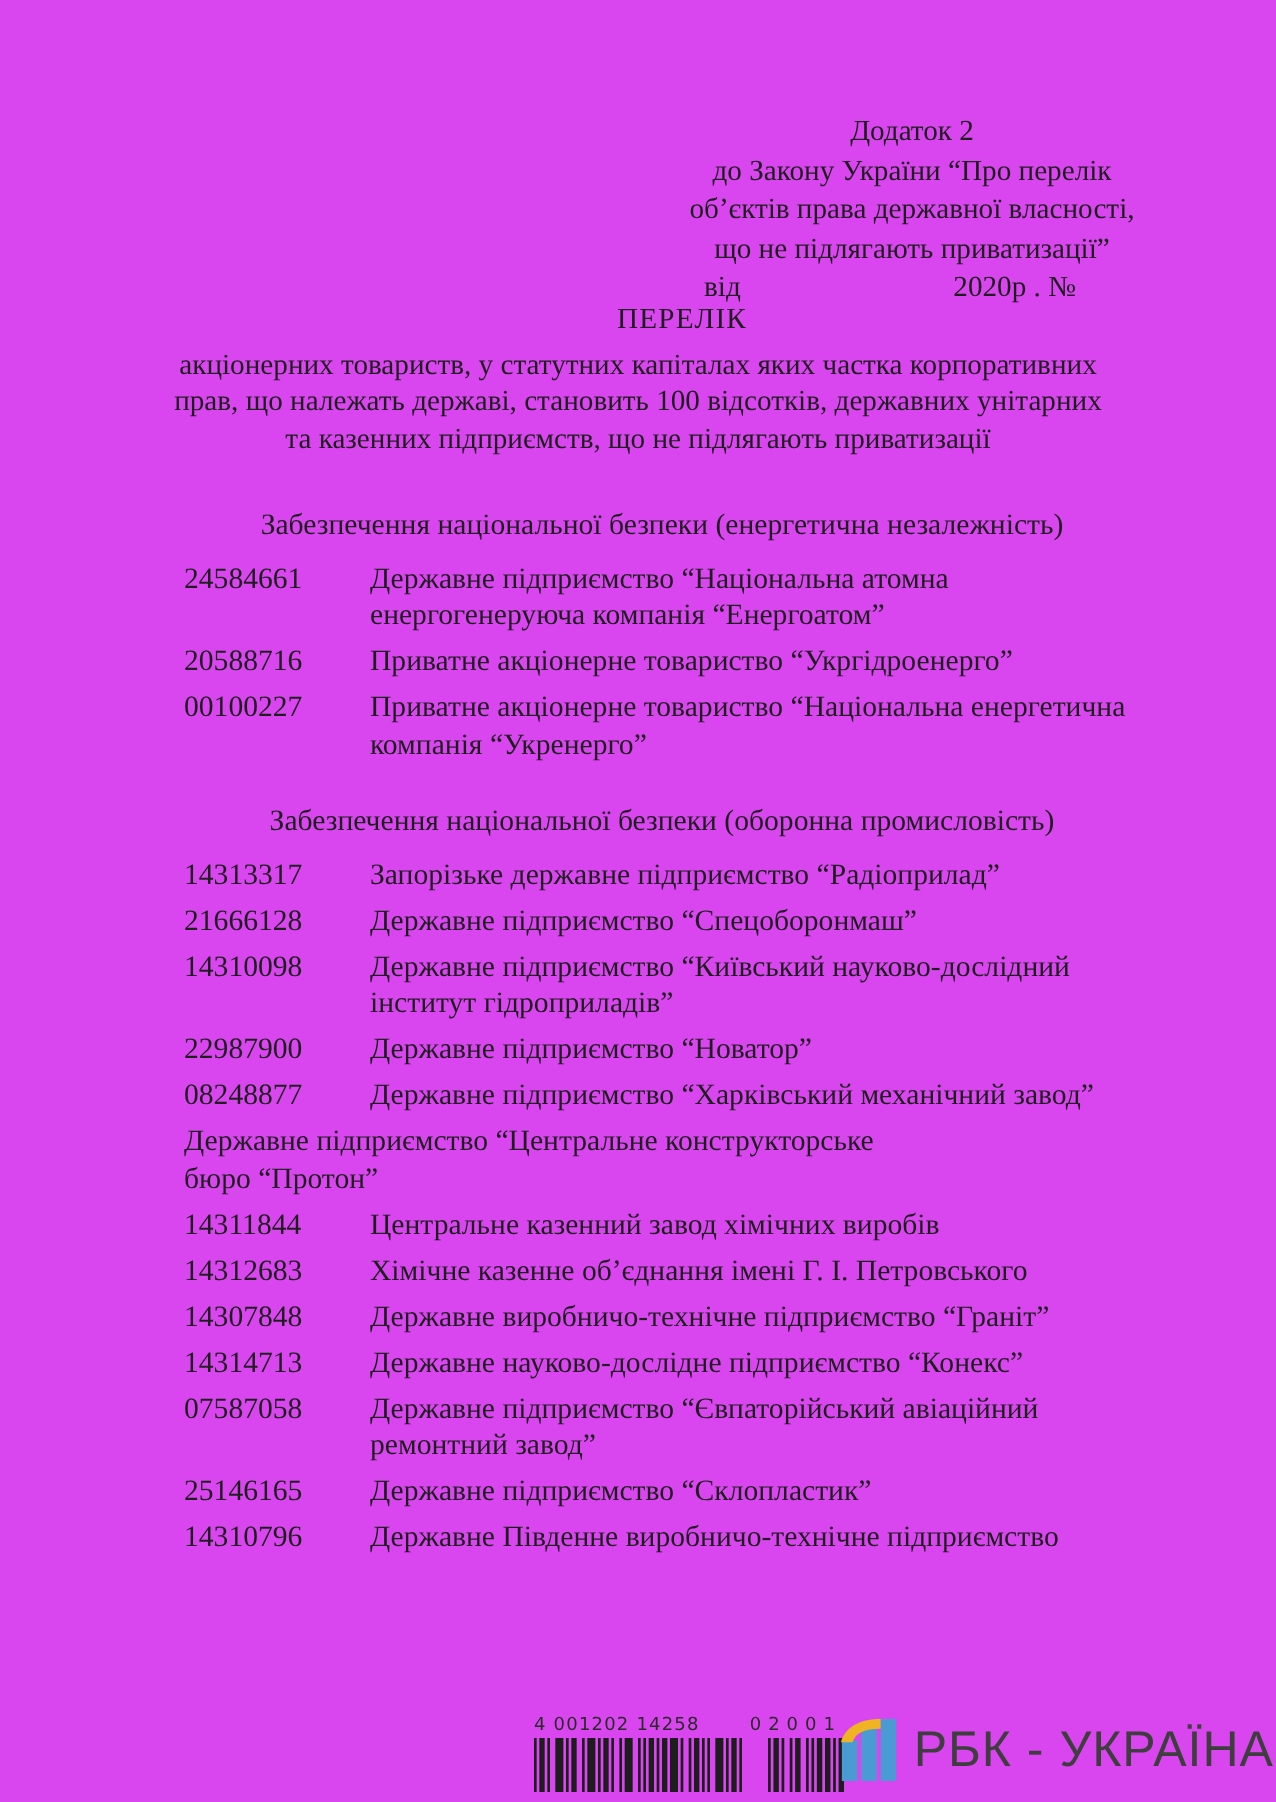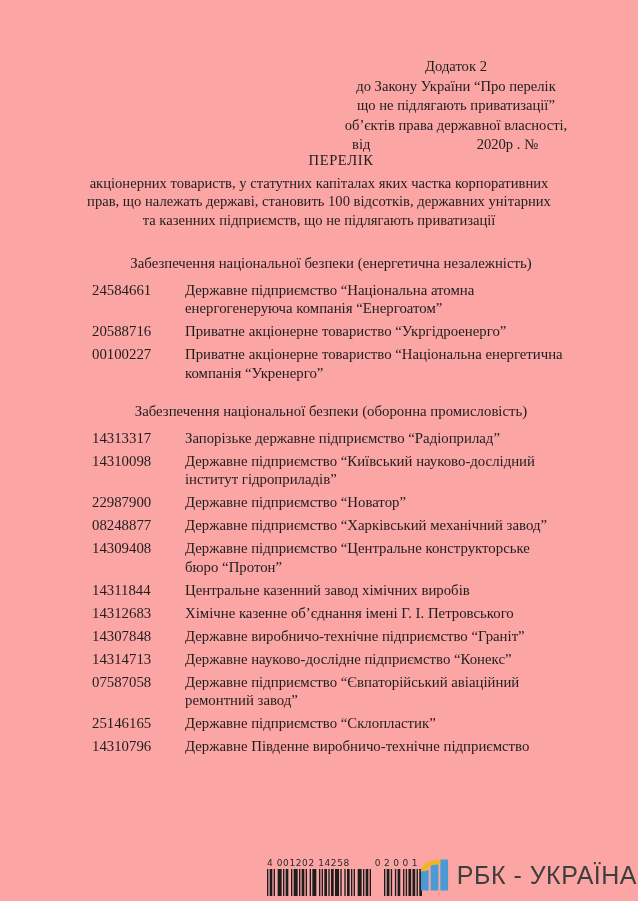--- a/index.html
+++ b/index.html
@@ -2,21 +2,21 @@
 <html><head>
 <meta charset="utf-8">
 <style>
   html,body{margin:0;padding:0;}
   body{
     width:638px;height:901px;background:#ffffff;
     font-family:"Liberation Serif","DejaVu Serif",serif;
     color:#1e1e1e;position:relative;overflow:hidden;
     -webkit-font-smoothing:antialiased;
   }
-  .page{position:absolute;inset:0;background:#fca5a5;}
+  .page{position:absolute;inset:0;background:#d946ef;}
 
   
   .header-note{
     position:absolute;top:57px;left:300px;width:312px;
     text-align:center;font-size:14.6px;line-height:19.5px;
   }
   .date-line{
     display:flex;justify-content:space-between;
     padding-left:52px;padding-right:74px;
   }
@@ -62,22 +62,22 @@
   }
 </style>
 </head>
 <body>
 
 <div class="page">
 
   <div class="header-note">
     <div>Додаток 2</div>
     <div>до Закону України “Про перелік</div>
+    <div>об’єктів права державної власності,</div>
     <div>що не підлягають приватизації”</div>
-    <div>об’єктів права державної власності,</div>
     <div class="date-line">
       <span>від</span>
       <span>2020р . №</span>
     </div>
   </div>
 
   <div class="doc-title">
     <div class="heading">ПЕРЕЛІК</div>
     <div>акціонерних товариств, у статутних капіталах яких частка корпоративних</div>
     <div>прав, що належать державі, становить 100 відсотків, державних унітарних</div>
@@ -109,38 +109,41 @@
 
     <div class="section">
       <div class="section-heading">Забезпечення національної безпеки (оборонна промисловість)</div>
       <div class="rows">
 
           <div class="row">
             <span class="code">14313317</span>
             <span class="name">Запорізьке державне підприємство “Радіоприлад”</span>
           </div>
 
+          <div class="row">
+            <span class="code">21666128</span>
+            <span class="name">Державне підприємство “Спецоборонмаш”</span>
+          </div>
 
           <div class="row">
             <span class="code">14310098</span>
             <span class="name">Державне підприємство “Київський науково-дослідний інститут гідроприладів”</span>
           </div>
 
           <div class="row">
             <span class="code">22987900</span>
             <span class="name">Державне підприємство “Новатор”</span>
           </div>
 
           <div class="row">
             <span class="code">08248877</span>
             <span class="name">Державне підприємство “Харківський механічний завод”</span>
           </div>
 
           <div class="row">
-            <span class="code">14309408</span>
             <span class="name">Державне підприємство “Центральне конструкторське бюро “Протон”</span>
           </div>
 
           <div class="row">
             <span class="code">14311844</span>
             <span class="name">Центральне казенний завод хімічних виробів</span>
           </div>
 
           <div class="row">
             <span class="code">14312683</span>

